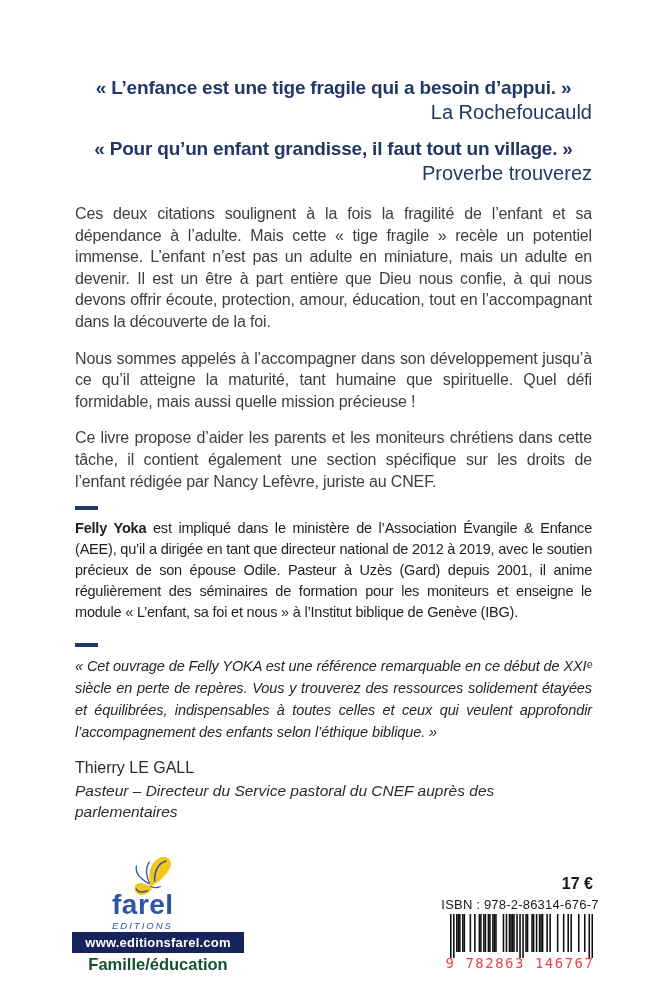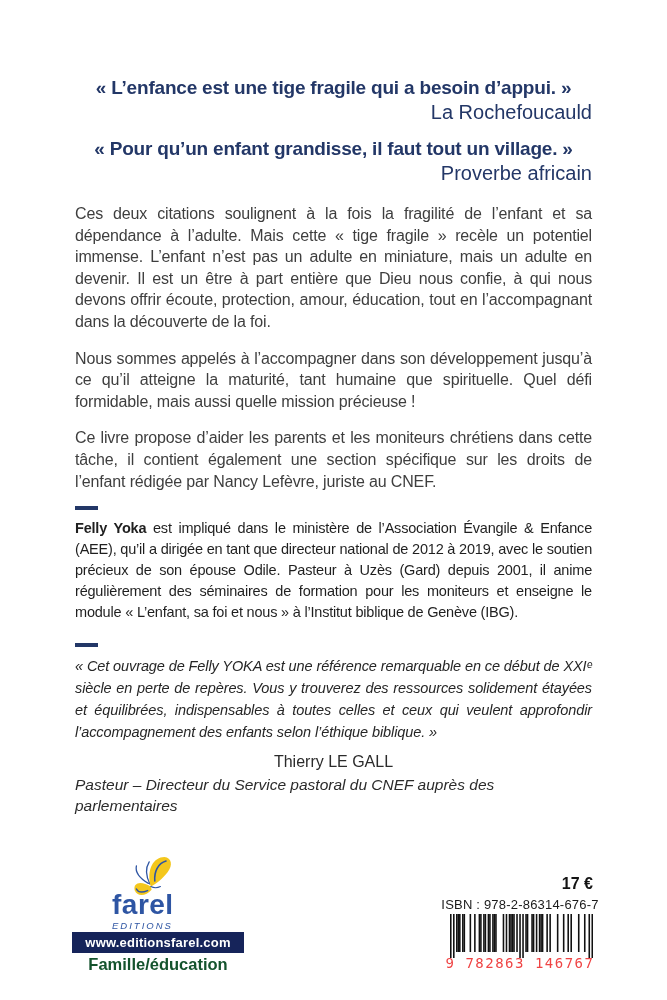--- a/index.html
+++ b/index.html
@@ -23,21 +23,21 @@
   .rule2{margin-top:20px;}
   .bio{
     margin:8px 0 0;color:#1f1f1f;font-size:14.5px;line-height:21px;
     text-align:justify;letter-spacing:-0.2px;
   }
   .bio-name{font-weight:700;}
   .endorsement{
     margin:8px 0 0;color:#262626;font-size:14.5px;line-height:22px;
     font-style:italic;text-align:justify;letter-spacing:-0.1px;
   }
-  .endorser-name{margin:9px 0 0;color:#2b2b2b;font-size:16px;line-height:20px;text-align:center;}
+  .endorser-name{margin:15px 0 0;color:#2b2b2b;font-size:16px;line-height:20px;}
   .endorser-role{margin:2px 0 0;color:#2b2b2b;font-size:15.5px;line-height:21px;font-style:italic;}
   
   .logo{position:absolute;left:112px;top:854px;width:84px;text-align:left;color:#2e55a3;}
   .logo svg.butterfly{display:block;margin:0 auto -9px;}
   .logo-word{font-size:28px;line-height:28px;font-weight:700;letter-spacing:0.5px;color:#2e55a3;}
   .logo-sub{font-size:9.5px;line-height:11px;font-style:italic;letter-spacing:2px;color:#2e55a3;margin-top:1px;}
   .site-banner{
     position:absolute;left:72px;top:932px;width:172px;height:21px;background:#16245a;
   }
   .site-banner span{
@@ -68,21 +68,21 @@
 <body>
 
 <div class="page">
 
   <div class="content">
 
     <div>
       <div class="quote-text">« L’enfance est une tige fragile qui a besoin d’appui. »</div>
       <div class="quote-attr">La Rochefoucauld</div>
       <div class="quote-text q2">« Pour qu’un enfant grandisse, il faut tout un village. »</div>
-      <div class="quote-attr">Proverbe africain</div>
+      <div class="quote-attr">Proverbe trouverez</div>
     </div>
 
     <p class="body-para p1">Ces deux citations soulignent à la fois la fragilité de l’enfant et sa dépendance à l’adulte. Mais cette « tige fragile » recèle un potentiel immense. L’enfant n’est pas un adulte en miniature, mais un adulte en devenir. Il est un être à part entière que Dieu nous confie, à qui nous devons offrir écoute, protection, amour, éducation, tout en l’accompagnant dans la découverte de la foi.</p>
     <p class="body-para">Nous sommes appelés à l’accompagner dans son développement jusqu’à ce qu’il atteigne la maturité, tant humaine que spirituelle. Quel défi formidable, mais aussi quelle mission précieuse !</p>
     <p class="body-para">Ce livre propose d’aider les parents et les moniteurs chrétiens dans cette tâche, il contient également une section spécifique sur les droits de l’enfant rédigée par Nancy Lefèvre, juriste au CNEF.</p>
 
     <div class="rule"></div>
 
     <p class="bio"><span class="bio-name">Felly Yoka</span><span> est impliqué dans le ministère de l’Association Évangile &amp; Enfance (AEE), qu’il a dirigée en tant que directeur national de 2012 à 2019, avec le soutien précieux de son épouse Odile. Pasteur à Uzès (Gard) depuis 2001, il anime régulièrement des séminaires de formation pour les moniteurs et enseigne le module « L’enfant, sa foi et nous » à l’Institut biblique de Genève (IBG).</span></p>
 

